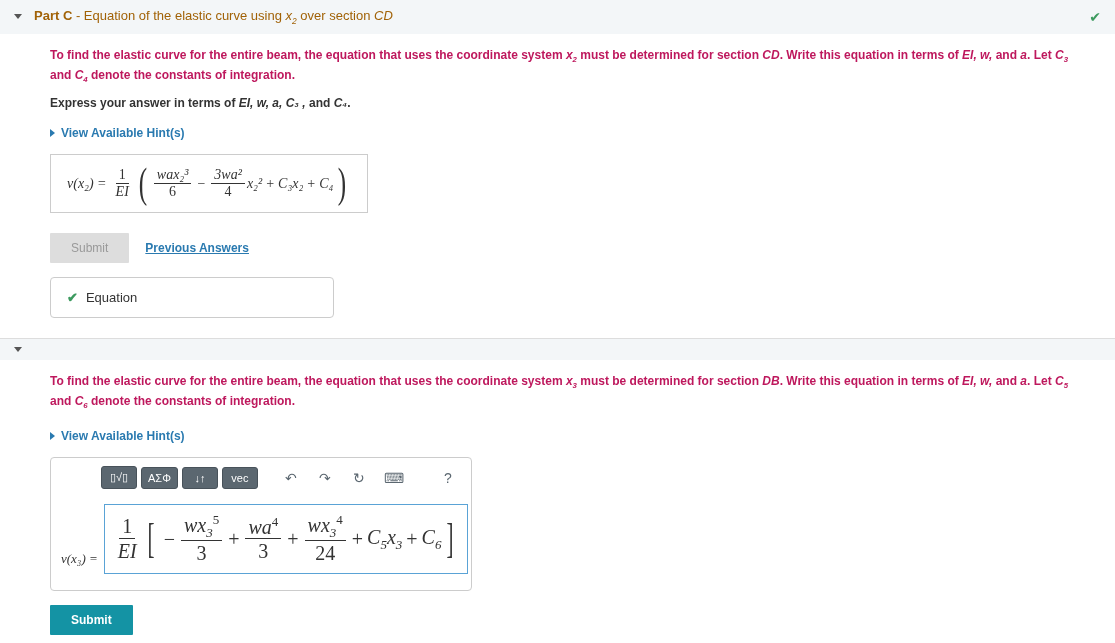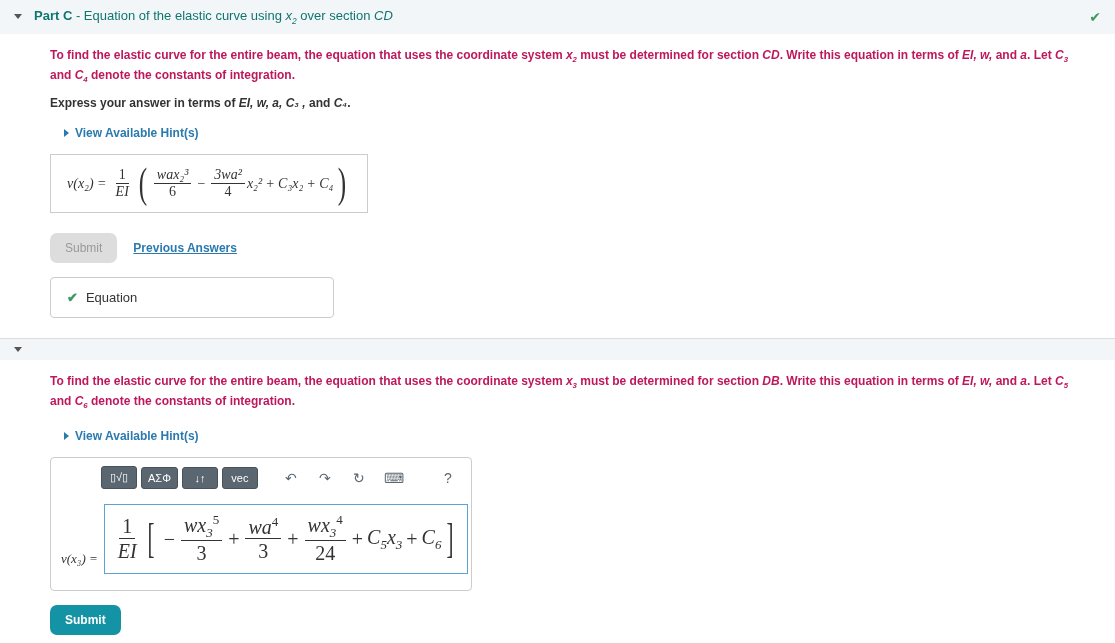--- a/index.html
+++ b/index.html
@@ -24,21 +24,21 @@
     width: 0; height: 0;
     border-left: 4px solid transparent;
     border-right: 4px solid transparent;
     border-top: 5px solid #555;
     margin-right: 12px;
     flex-shrink: 0;
   }
   .part-title {
     flex: 1;
     font-size: 13px;
-    color: #0f766e;
+    color: #a16207;
   }
   .part-title b {
     font-weight: bold;
   }
   .part-title i {
     font-style: italic;
   }
   .check-right {
     color: #3c9a5f;
     font-size: 14px;
@@ -62,21 +62,21 @@
     font-weight: bold;
     margin: 8px 0 10px 0;
   }
   .hint-link {
     color: #2a7ab0;
     font-weight: bold;
     font-size: 12px;
     cursor: pointer;
     display: inline-flex;
     align-items: center;
-    margin: 6px 0 14px 14px;
+    margin: 6px 0 14px 0;
   }
   .tri-right {
     width: 0; height: 0;
     border-top: 4px solid transparent;
     border-bottom: 4px solid transparent;
     border-left: 5px solid #2a7ab0;
     margin-right: 6px;
   }
   .answer-box {
     border: 1px solid #ccc;
@@ -88,23 +88,23 @@
     font-size: 14px;
     margin-bottom: 14px;
   }
   .submit-row {
     display: flex;
     align-items: center;
     gap: 16px;
     margin: 6px 0 14px 0;
   }
   .btn {
-    padding: 7px 14px;
+    padding: 7px 20px;
     font-size: 12px;
-    border-radius: 7px;
+    border-radius: 1px;
     border: 1px solid transparent;
     cursor: pointer;
   }
   .btn-submit-disabled {
     background: #ddd;
     color: #999;
     cursor: default;
   }
   .btn-submit {
     background: #1493a4;

